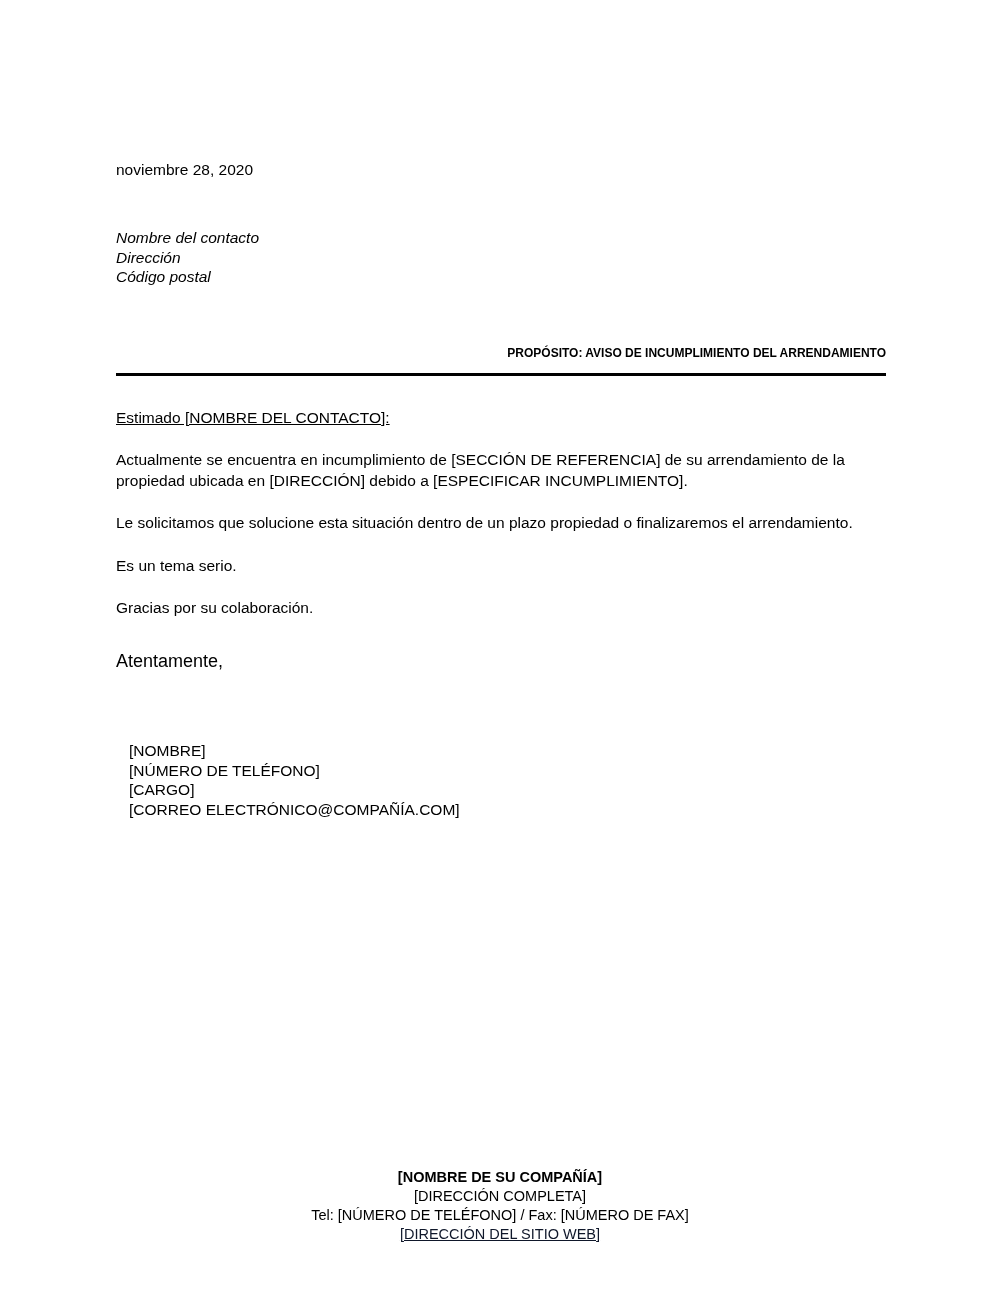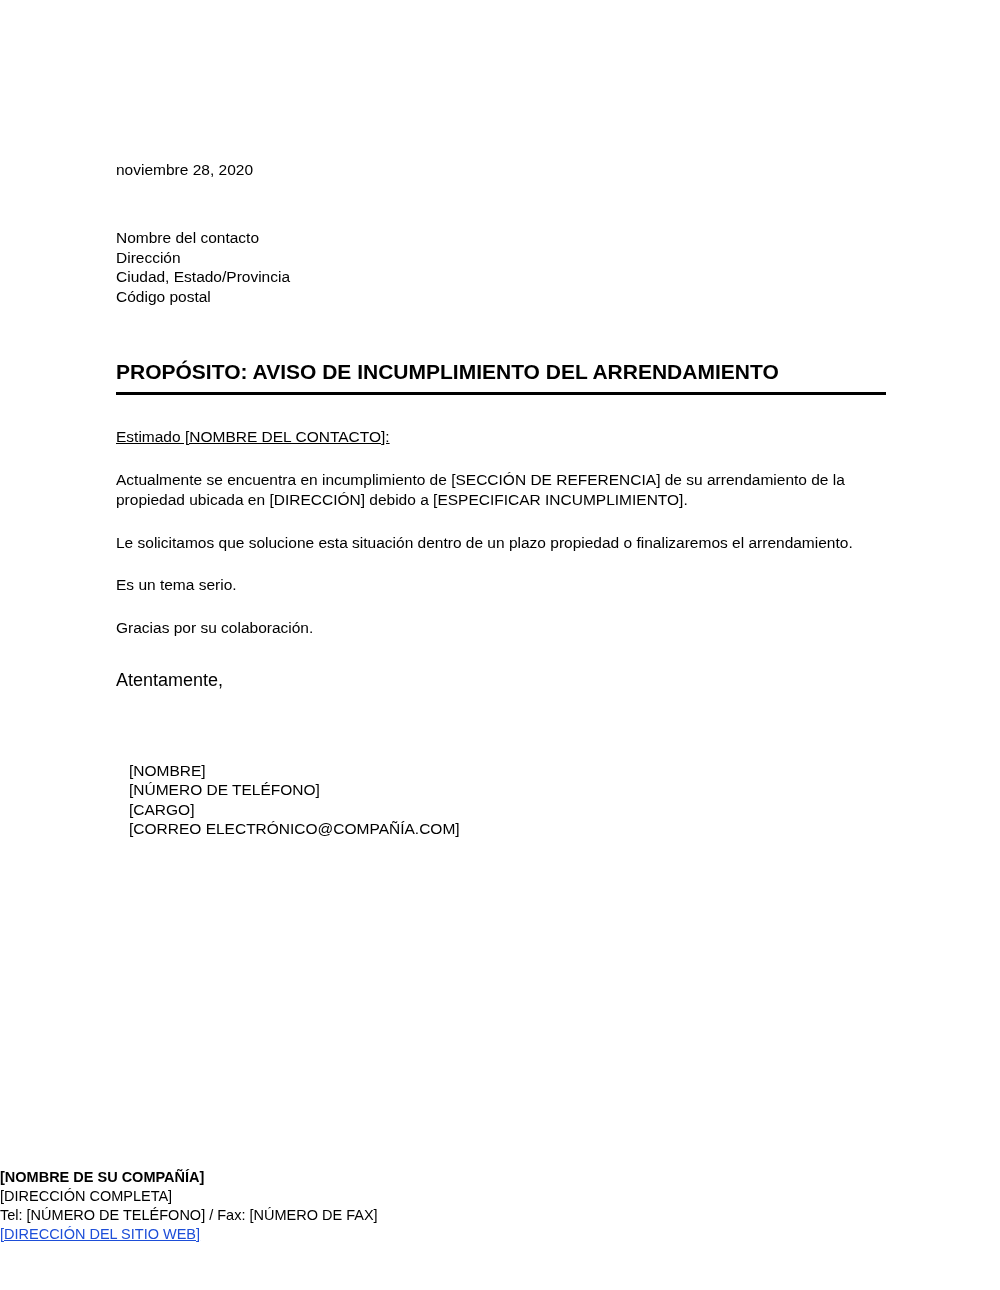--- a/index.html
+++ b/index.html
@@ -34,26 +34,28 @@
     margin: 0 0 0 0;
   }
   .spacer-48 { height: 48px; }
   .spacer-56 { height: 56px; }
   .address-block {
     font-size: 15.5px;
     line-height: 19.5px;
   }
   .address-block div {
     white-space: pre;
+    font-style: italic;
   }
   .subject {
-    font-size: 21px;
+    font-size: 12px;
     font-weight: bold;
     line-height: 20px;
     margin: 0;
+    text-align: right;
   }
   .rule {
     border: none;
     border-top: 3px solid #000000;
     margin: 10px 0 0 0;
     width: 770px;
   }
   .body-para {
     font-size: 15.5px;
     line-height: 20.5px;
@@ -75,47 +77,46 @@
   }
   .signature-block div {
     white-space: pre;
     margin-left: 13px;
   }
   .footer {
     position: absolute;
     left: 0;
     right: 0;
     bottom: 46px;
-    text-align: left;
+    text-align: center;
     font-size: 14.5px;
     line-height: 19px;
   }
   .footer .company {
     font-weight: bold;
   }
   .footer .weblink {
-    color: #1d4ed8;
+    color: #0f172a;
     text-decoration: underline;
   }
 </style>
 </head>
 <body>
 
 <div class="page">
 
   <div class="content">
 
     <p class="date">noviembre 28, 2020</p>
 
     <div class="spacer-48"></div>
 
     <div class="address-block">
       <div>Nombre del contacto</div>
       <div>Dirección</div>
-      <div>Ciudad, Estado/Provincia</div>
       <div>Código postal</div>
     </div>
 
     <div class="spacer-56"></div>
 
     <p class="subject">PROPÓSITO: AVISO DE INCUMPLIMIENTO DEL ARRENDAMIENTO</p>
     <hr class="rule">
 
     <p class="body-para first">Estimado [NOMBRE DEL CONTACTO]:</p>
 

